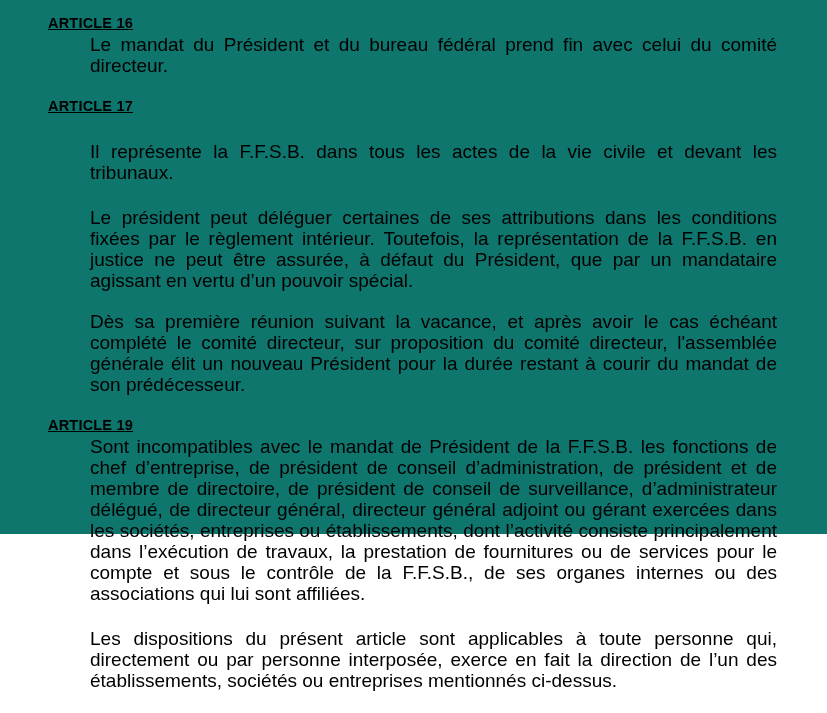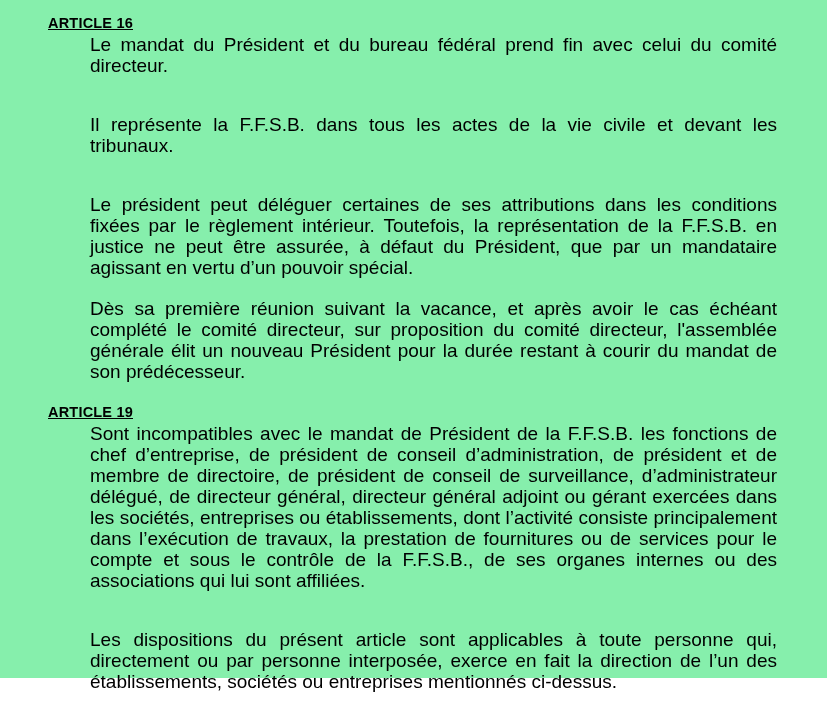--- a/index.html
+++ b/index.html
@@ -10,23 +10,23 @@
   body {
     width: 827px;
     height: 713px;
     overflow: hidden;
     color: #000000;
     font-family: "Liberation Sans", sans-serif;
   }
   .page {
     box-sizing: border-box;
     width: 827px;
-    height: 678px;
+    height: 534px;
     padding: 13px 50px 0 48px;
-    background: #86efac;
+    background: #0f766e;
   }
   .article-section {
     margin-top: 20px;
   }
   .article-section:first-child {
     margin-top: 0;
   }
   .article-heading {
     font-size: 14.5px;
     line-height: 21px;
@@ -39,34 +39,35 @@
     width: 687px;
   }
   .para {
     font-size: 19px;
     line-height: 21px;
     text-align: justify;
     white-space: pre-wrap;
     margin: 0;
   }
   .para.gap {
-    margin-top: 38px;
+    margin-top: 24px;
   }
 </style>
 </head>
 <body>
 
 <div class="page">
     <section class="article-section">
       <div class="article-heading">ARTICLE 16</div>
       <div class="article-body">
         <p class="para">Le mandat du Président et du bureau fédéral prend fin avec celui du comité directeur.</p>
       </div>
     </section>
     <section class="article-section">
+      <div class="article-heading">ARTICLE 17</div>
       <div class="article-body">
         <p class="para gap">Il représente la F.F.S.B. dans tous les actes de la vie civile et devant les tribunaux.</p>
         <p class="para gap">Le président peut déléguer certaines de ses attributions dans les conditions fixées par le règlement intérieur. Toutefois, la représentation de la F.F.S.B. en justice ne peut être assurée, à défaut du Président, que par un mandataire agissant en vertu d’un pouvoir spécial.</p>
       </div>
     </section>
     <section class="article-section">
       <div class="article-body">
         <p class="para">Dès sa première réunion suivant la vacance, et après avoir le cas échéant complété le comité directeur, sur proposition du comité directeur, l'assemblée générale élit un nouveau Président pour la durée restant à courir du mandat de son prédécesseur.</p>
       </div>
     </section>

